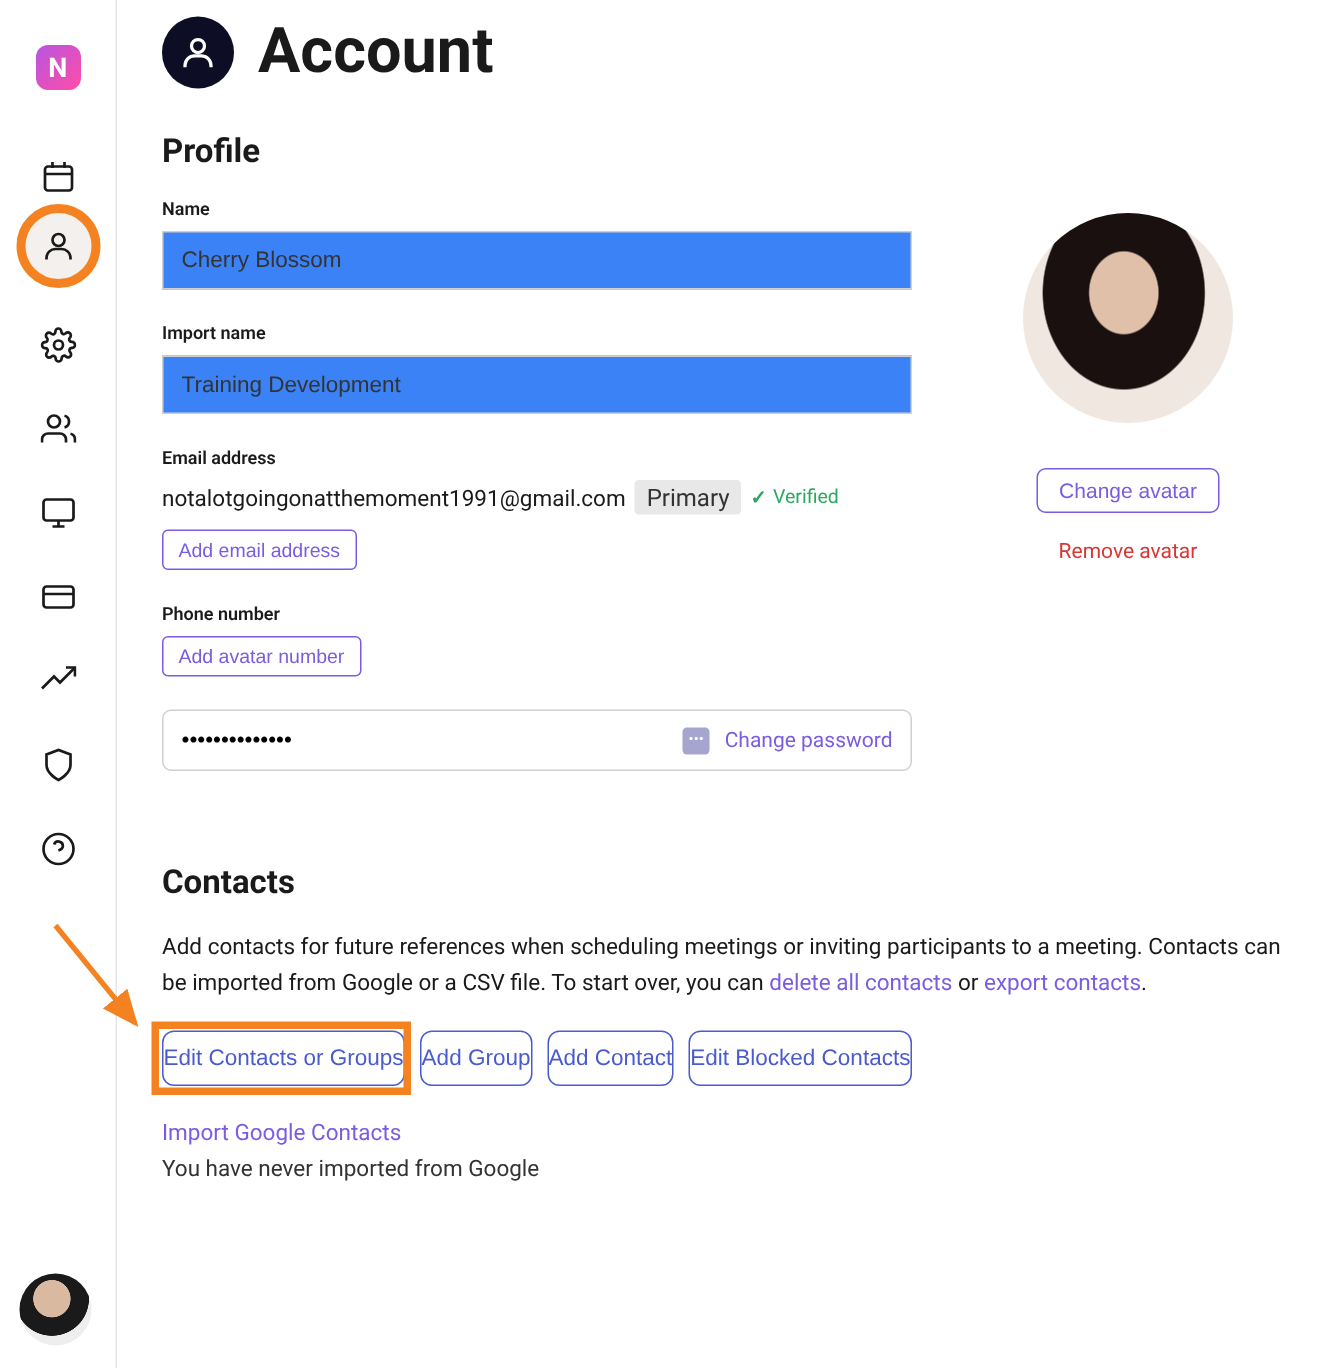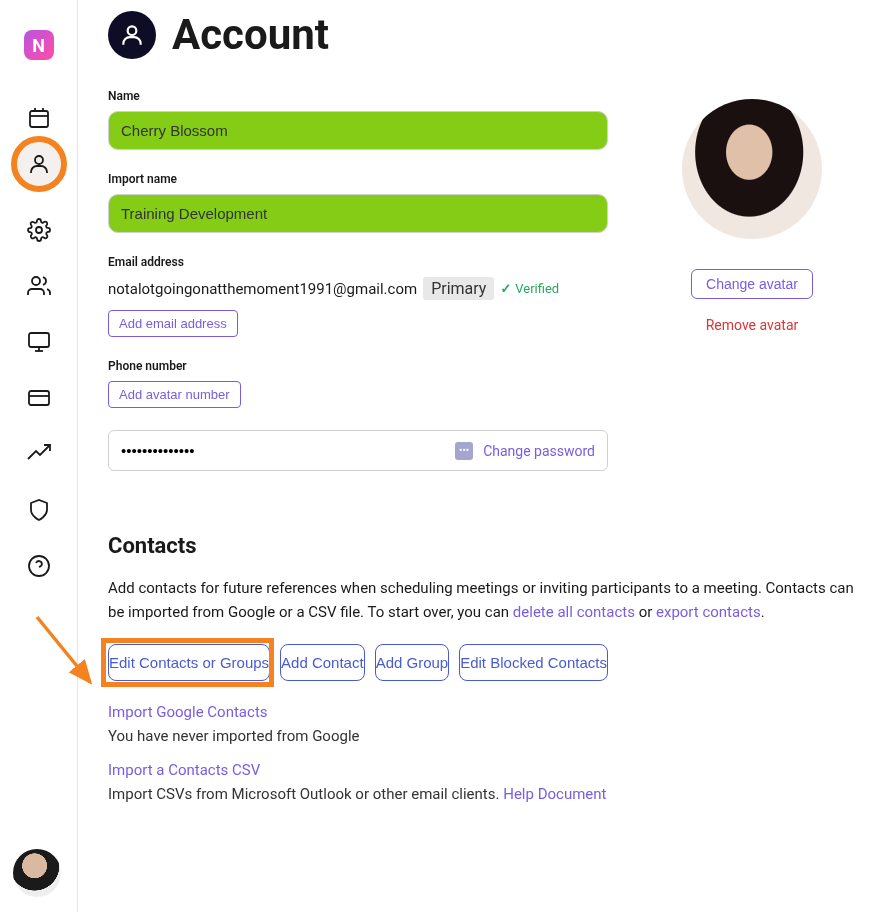--- a/index.html
+++ b/index.html
@@ -166,22 +166,22 @@
     .link-danger {
       color: #d93636;
       font-size: 14px;
       cursor: pointer;
       margin-top: 18px;
     }
     input.text-field {
       width: 100%;
       padding: 10px 12px;
       border: 1px solid #d0d0d0;
-      border-radius: 10px;
-      background: #84cc16;
+      border-radius: 0;
+      background: #3b82f6;
       font-size: 15px;
       color: #333;
     }
     .field-block {
       margin-bottom: 22px;
     }
     .email-line {
       display: flex;
       align-items: center;
       gap: 6px;
@@ -398,20 +398,21 @@
   <div class="page-header">
     <div class="page-header-icon">
       <svg viewBox="0 0 24 24">
           <circle cx="12" cy="8" r="4"></circle>
           <path d="M4 21v-1a6 6 0 0 1 6-6h4a6 6 0 0 1 6 6v1"></path>
         </svg>
     </div>
     <h1 class="page-title">Account</h1>
   </div>
 
+  <h2 class="section-title">Profile</h2>
 
   <div class="profile-row">
     <div class="profile-left">
       <div class="field-block">
         <div class="field-label">Name</div>
         <input class="text-field" value="Cherry Blossom" style="">
       </div>
 
       <div class="field-block">
         <div class="field-label">Import name</div>
@@ -453,32 +454,25 @@
     <h2 class="section-title">Contacts</h2>
     <p class="contacts-desc">
       <span>Add contacts for future references when scheduling meetings or inviting participants to a meeting. Contacts can be imported from Google or a CSV file. To start over, you can </span>
       <span class="link-inline">delete all contacts</span>
       <span> or </span>
       <span class="link-inline">export contacts</span><span>.</span>
     </p>
 
     <div class="button-row">
       <button class="btn-pill highlight-orange">Edit Contacts or Groups</button>
+      <button class="btn-pill">Add Group</button>
       <button class="btn-pill">Add Contact</button>
-      <button class="btn-pill">Add Group</button>
       <button class="btn-pill">Edit Blocked Contacts</button>
     </div>
 
     <div class="link-block">
       <span class="link-inline">Import Google Contacts</span><br>
       <span class="link-sub">You have never imported from Google</span>
     </div>
 
-    <div class="link-block">
-      <span class="link-inline">Import a Contacts CSV</span><br>
-      <span class="link-sub">
-        <span>Import CSVs from Microsoft Outlook or other email clients. </span>
-        <span class="link-inline" style="font-size:15px;">Help Document</span>
-      </span>
-    </div>
   </div>
 
 </div>
 
 </body></html>

